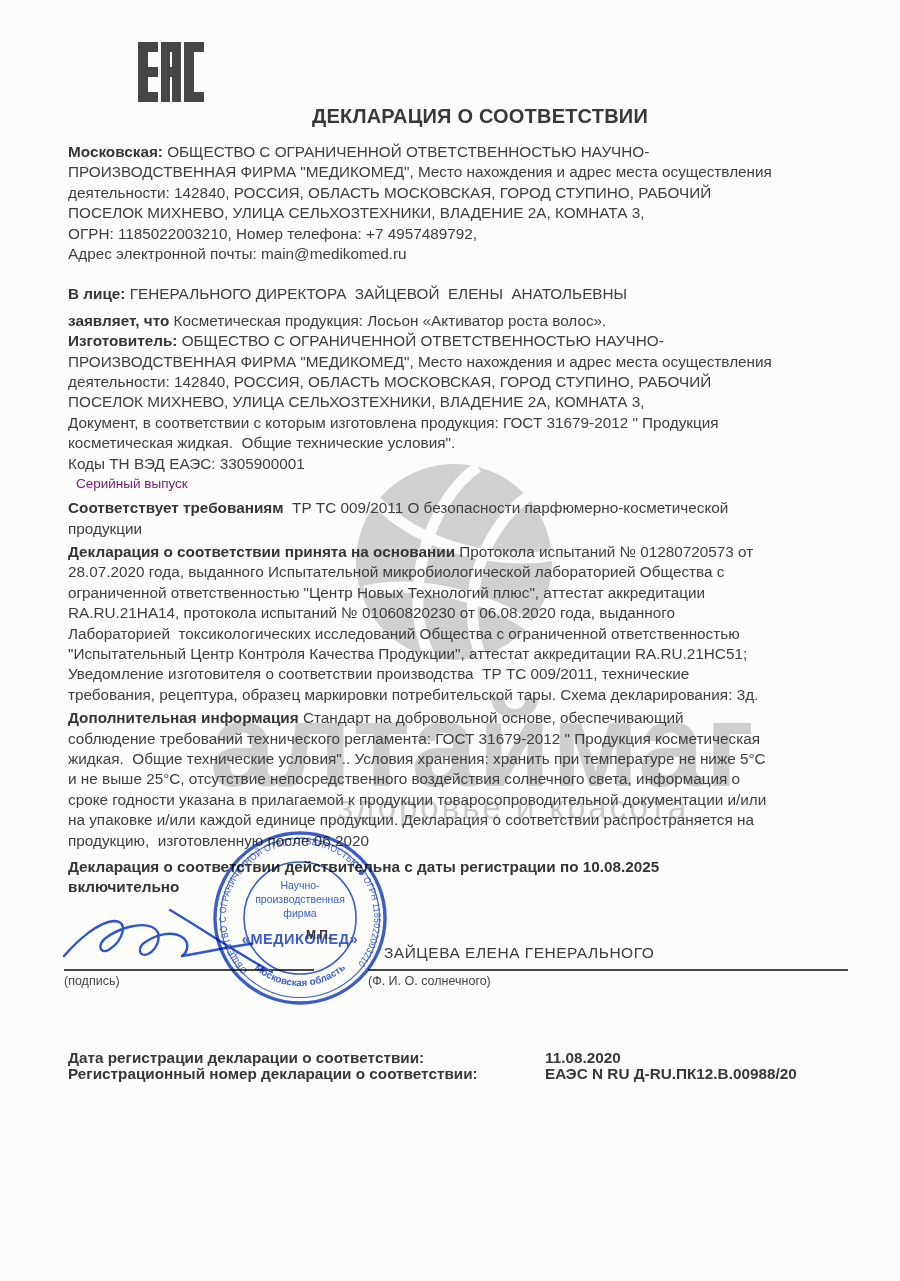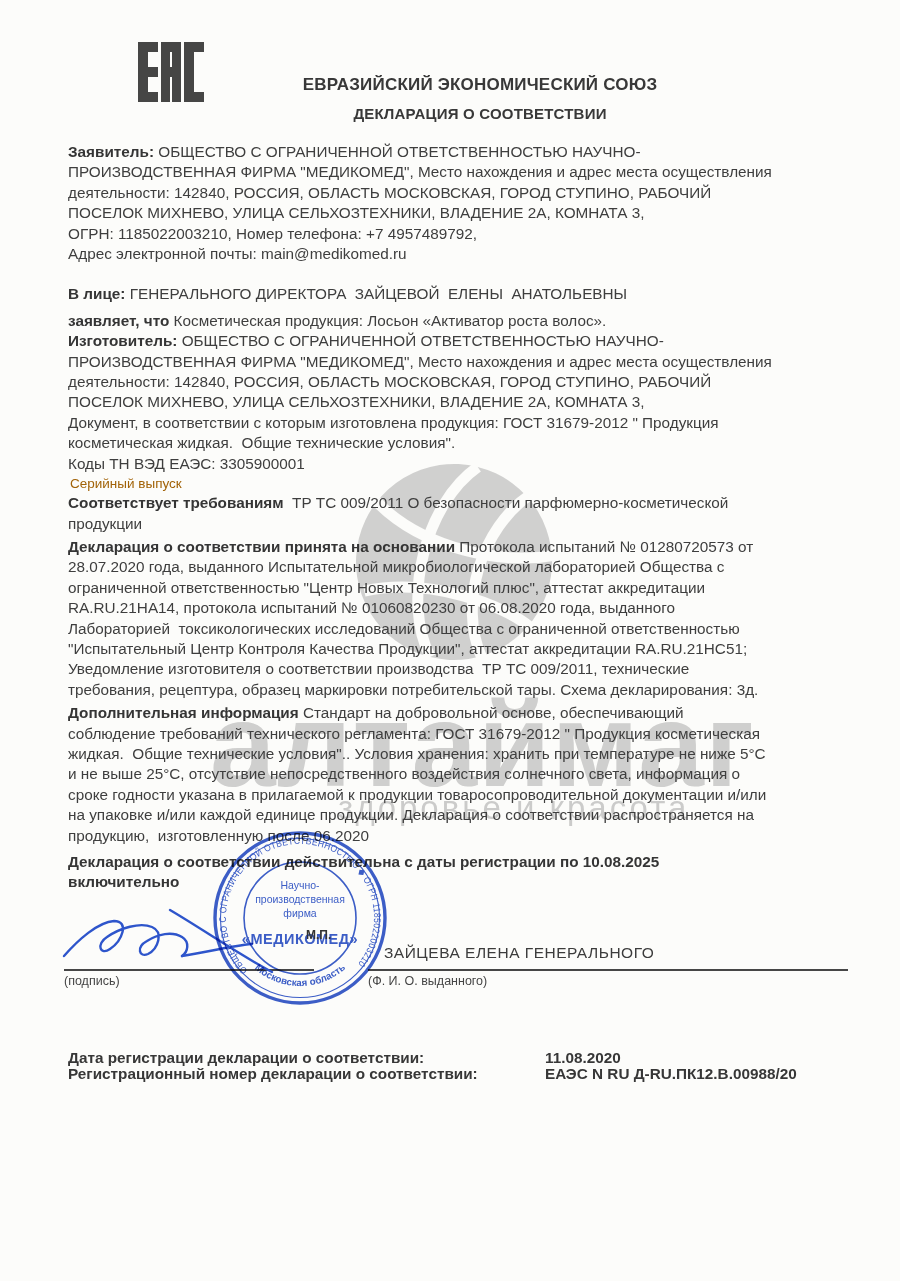--- a/index.html
+++ b/index.html
@@ -6,39 +6,39 @@
   .page{
     position:relative;width:900px;height:1281px;overflow:hidden;
     background:#fcfcfa;
     font-family:"Liberation Sans","DejaVu Sans",sans-serif;
     color:#3e3e3e;
   }
   
   .eac-logo{position:absolute;left:138px;top:42px;opacity:.88;}
   .title{position:absolute;left:130px;width:700px;text-align:center;font-weight:bold;color:#383838;letter-spacing:.2px;}
   .title-union{top:75px;font-size:17px;}
-  .title-doc{top:105px;font-size:15px;}
+  .title-doc{top:105px;font-size:20px;}
   
   .globe-wm{position:absolute;left:352px;top:460px;z-index:0;opacity:.42;}
   .wm-big{
     position:absolute;left:210px;top:686px;z-index:0;
     font-size:118px;font-weight:bold;line-height:1;color:#9b9b9b;opacity:.46;letter-spacing:1px;
   }
   .wm-small{
     position:absolute;left:338px;top:789px;z-index:0;
     font-size:33px;color:#9b9b9b;opacity:.5;letter-spacing:3px;
   }
   
   .body-text{position:absolute;left:68px;top:142px;width:812px;z-index:2;}
   .para{margin:0;white-space:pre-wrap;font-size:15.3px;line-height:20.4px;color:#3e3e3e;}
   .para b{color:#353535;}
   .p-inperson{margin-top:20px;}
   .p-declares{margin-top:6px;}
-  .serial{margin:1px 0 0 2px;font-size:13.5px;line-height:18px;color:#a16207;white-space:pre;}
-  .p-complies{}
+  .serial{margin:1px 0 0 8px;font-size:13.5px;line-height:18px;color:#701a75;white-space:pre;}
+  .p-complies{margin-top:5px;}
   .p-basis{margin-top:3px;}
   .p-additional{margin-top:3px;}
   .p-validity{margin-top:6px;font-weight:bold;color:#353535;}
   
   .signature-svg{position:absolute;left:58px;top:896px;z-index:3;}
   .stamp{position:absolute;left:210px;top:828px;z-index:3;opacity:.92;mix-blend-mode:multiply;}
   .stamp text{font-family:"Liberation Sans","DejaVu Sans",sans-serif;}
   .mp{position:absolute;left:306px;top:928px;z-index:4;font-weight:bold;font-size:12px;color:#333;}
   .signer-name{position:absolute;left:384px;top:944px;z-index:2;font-size:15.5px;letter-spacing:.5px;color:#3c3c3c;}
   .sigline{position:absolute;height:2px;background:#464646;z-index:2;}
@@ -67,40 +67,39 @@
       <rect x="23" y="0" width="9" height="60"></rect>
         <rect x="34" y="0" width="9" height="60"></rect>
       <rect x="23" y="0" width="20" height="10"></rect>
         <rect x="23" y="25" width="20" height="10"></rect>
       <rect x="46" y="0" width="10" height="60"></rect>
         <rect x="46" y="0" width="20" height="10"></rect>
       <rect x="46" y="50" width="20" height="10"></rect>
     </g>
   </svg>
 
-  <div class="title title-union">ЕВРАЗИЙСКИЙ ЭКОНОМИЧЕСКИЙ СОЮЗ</div>
   <div class="title title-doc">ДЕКЛАРАЦИЯ О СООТВЕТСТВИИ</div>
 
   <svg class="globe-wm" width="204" height="204" viewBox="0 0 204 204">
     <g transform="rotate(14 102 102)">
       <circle cx="102" cy="102" r="98" fill="#969696"></circle>
       <g fill="none" stroke="#fcfcfa" stroke-width="11">
         <path d="M 102 4 C 60 52 60 152 102 200"></path>
         <path d="M 160 18 C 120 62 116 142 152 188"></path>
         <path d="M 12 62 C 70 98 152 92 196 72"></path>
         <path d="M 22 152 C 82 122 162 132 192 147"></path>
       </g>
     </g>
   </svg>
 
   <div class="wm-big">алтаймаг</div>
   <div class="wm-small">здоровье и красота</div>
 
   <div class="body-text">
-    <p class="para"><b>Заявитель:</b><span> ОБЩЕСТВО С ОГРАНИЧЕННОЙ ОТВЕТСТВЕННОСТЬЮ НАУЧНО-
+    <p class="para"><b>Московская:</b><span> ОБЩЕСТВО С ОГРАНИЧЕННОЙ ОТВЕТСТВЕННОСТЬЮ НАУЧНО-
 ПРОИЗВОДСТВЕННАЯ ФИРМА "МЕДИКОМЕД", Место нахождения и адрес места осуществления
 деятельности: 142840, РОССИЯ, ОБЛАСТЬ МОСКОВСКАЯ, ГОРОД СТУПИНО, РАБОЧИЙ
 ПОСЕЛОК МИХНЕВО, УЛИЦА СЕЛЬХОЗТЕХНИКИ, ВЛАДЕНИЕ 2А, КОМНАТА 3,
 ОГРН: 1185022003210, Номер телефона: +7 4957489792,
 Адрес электронной почты: main@medikomed.ru</span></p>
 
     <p class="para p-inperson"><b>В лице:</b><span> ГЕНЕРАЛЬНОГО ДИРЕКТОРА  ЗАЙЦЕВОЙ  ЕЛЕНЫ  АНАТОЛЬЕВНЫ</span></p>
 
     <p class="para p-declares"><b>заявляет, что</b><span> Косметическая продукция: Лосьон «Активатор роста волос».</span><br><b>Изготовитель:</b><span> ОБЩЕСТВО С ОГРАНИЧЕННОЙ ОТВЕТСТВЕННОСТЬЮ НАУЧНО-
 ПРОИЗВОДСТВЕННАЯ ФИРМА "МЕДИКОМЕД", Место нахождения и адрес места осуществления
@@ -163,20 +162,20 @@
     <text x="90" y="89" text-anchor="middle" font-size="10.5" fill="#2b50c6">фирма</text>
     <text x="90" y="116" text-anchor="middle" font-size="14.5" font-weight="bold" letter-spacing="0.5" fill="#2b50c6">«МЕДИКОМЕД»</text>
   </svg>
 
   <div class="mp">М.П.</div>
   <div class="signer-name">ЗАЙЦЕВА ЕЛЕНА ГЕНЕРАЛЬНОГО</div>
 
   <div class="sigline sigline-left"></div>
   <div class="sigline sigline-right"></div>
   <div class="caption caption-sign">(подпись)</div>
-  <div class="caption caption-name">(Ф. И. О. выданного)</div>
+  <div class="caption caption-name">(Ф. И. О. солнечного)</div>
 
   <div class="reg-label row1">Регистрационный номер декларации о соответствии:</div>
   <div class="reg-value row1">ЕАЭС N RU Д-RU.ПК12.В.00988/20</div>
   <div class="reg-label row2">Дата регистрации декларации о соответствии:</div>
   <div class="reg-value row2">11.08.2020</div>
 
 </div>
 
 </body></html>

